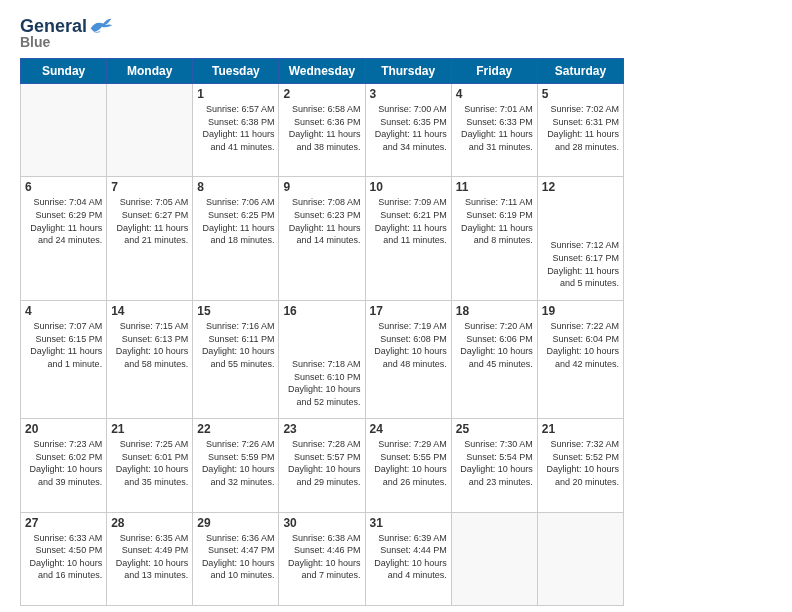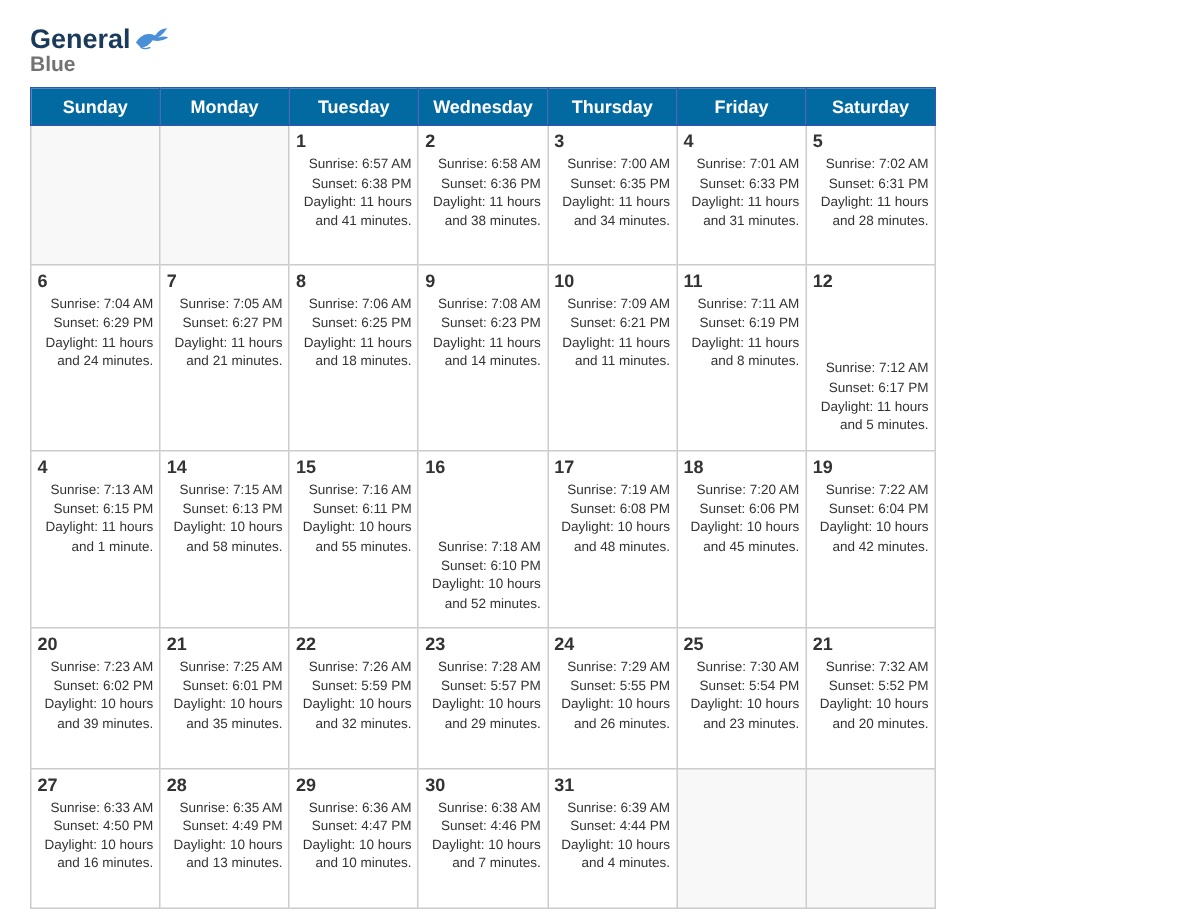--- a/index.html
+++ b/index.html
@@ -215,21 +215,21 @@
             <span class="day-number">12</span>
             <div class="day-info" style="white-space: pre-line; margin-top: 45px;">Sunrise: 7:12 AM
 Sunset: 6:17 PM
 Daylight: 11 hours
 and 5 minutes.</div>
           </td>
         </tr>
         <tr>
           <td>
             <span class="day-number">4</span>
-            <div class="day-info" style="white-space: pre-line;">Sunrise: 7:13 AM
+            <div class="day-info" style="white-space: pre-line;">Sunrise: 7:07 AM
 Sunset: 6:15 PM
 Daylight: 11 hours
 and 1 minute.</div>
           </td>
           <td>
             <span class="day-number">14</span>
             <div class="day-info" style="white-space: pre-line;">Sunrise: 7:15 AM
 Sunset: 6:13 PM
 Daylight: 10 hours
 and 58 minutes.</div>

